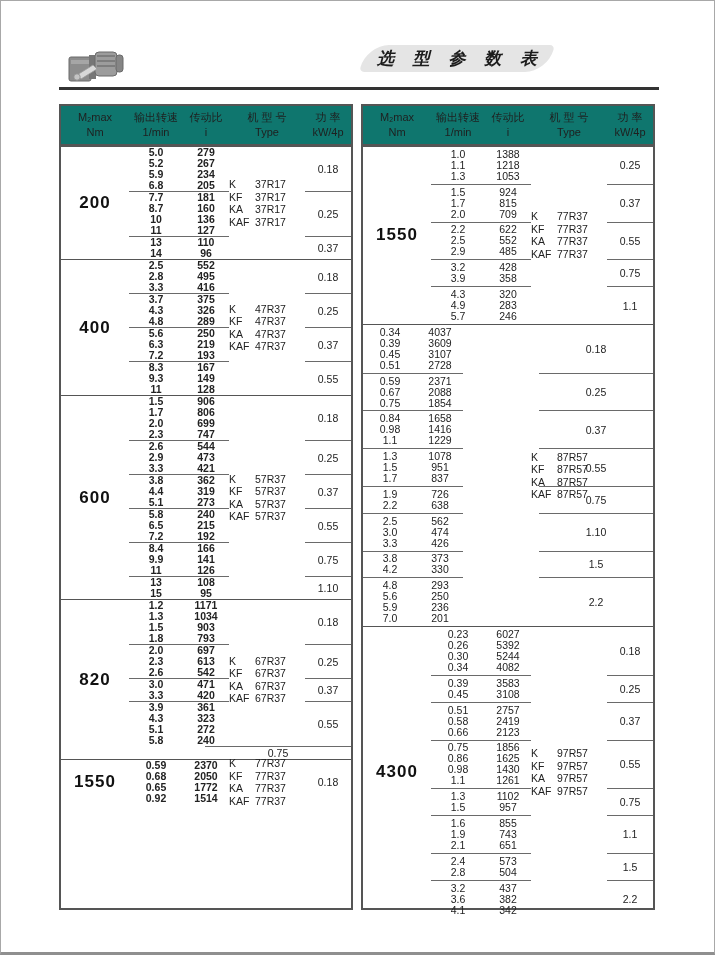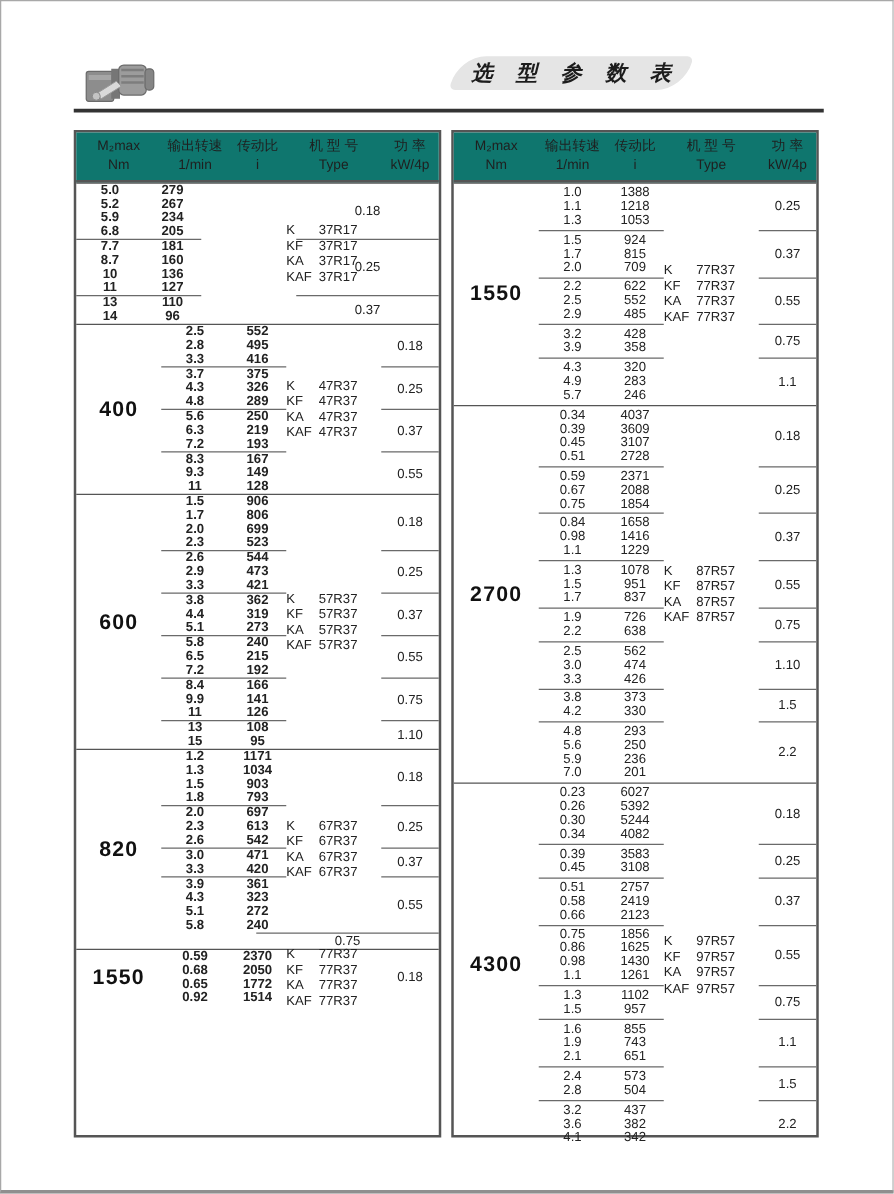--- a/index.html
+++ b/index.html
@@ -90,20 +90,21 @@
           <div class="th w-y">
             <div>机 型 号</div>
             <div>Type</div>
           </div>
           <div class="th w-p">
             <div>功 率</div>
             <div>kW/4p</div>
           </div>
         </div>
         <div class="section">
+          <div class="torque">200</div>
           <div class="groups">
             <div class="group">
               <div class="sr">
                 <div class="sr-row">
                   <span class="speed">5.0</span>
                   <span class="ratio">279</span>
                 </div>
                 <div class="sr-row">
                   <span class="speed">5.2</span>
                   <span class="ratio">267</span>
@@ -283,21 +284,21 @@
                 <div class="sr-row">
                   <span class="speed">1.7</span>
                   <span class="ratio">806</span>
                 </div>
                 <div class="sr-row">
                   <span class="speed">2.0</span>
                   <span class="ratio">699</span>
                 </div>
                 <div class="sr-row">
                   <span class="speed">2.3</span>
-                  <span class="ratio">523</span>
+                  <span class="ratio">747</span>
                 </div>
               </div>
               <div class="typegap"></div>
               <div class="power">0.18</div>
             </div>
             <div class="group">
               <div class="sr">
                 <div class="sr-row">
                   <span class="speed">2.6</span>
                   <span class="ratio">544</span>
@@ -677,21 +678,20 @@
               <span class="type-prefix">KA</span>
               <span>77R37</span>
             </div>
             <div class="type-line">
               <span class="type-prefix">KAF</span>
               <span>77R37</span>
             </div>
           </div>
         </div>
         <div class="section">
-          <div class="torque">2700</div>
           <div class="groups">
             <div class="group">
               <div class="sr">
                 <div class="sr-row">
                   <span class="speed">0.34</span>
                   <span class="ratio">4037</span>
                 </div>
                 <div class="sr-row">
                   <span class="speed">0.39</span>
                   <span class="ratio">3609</span>

